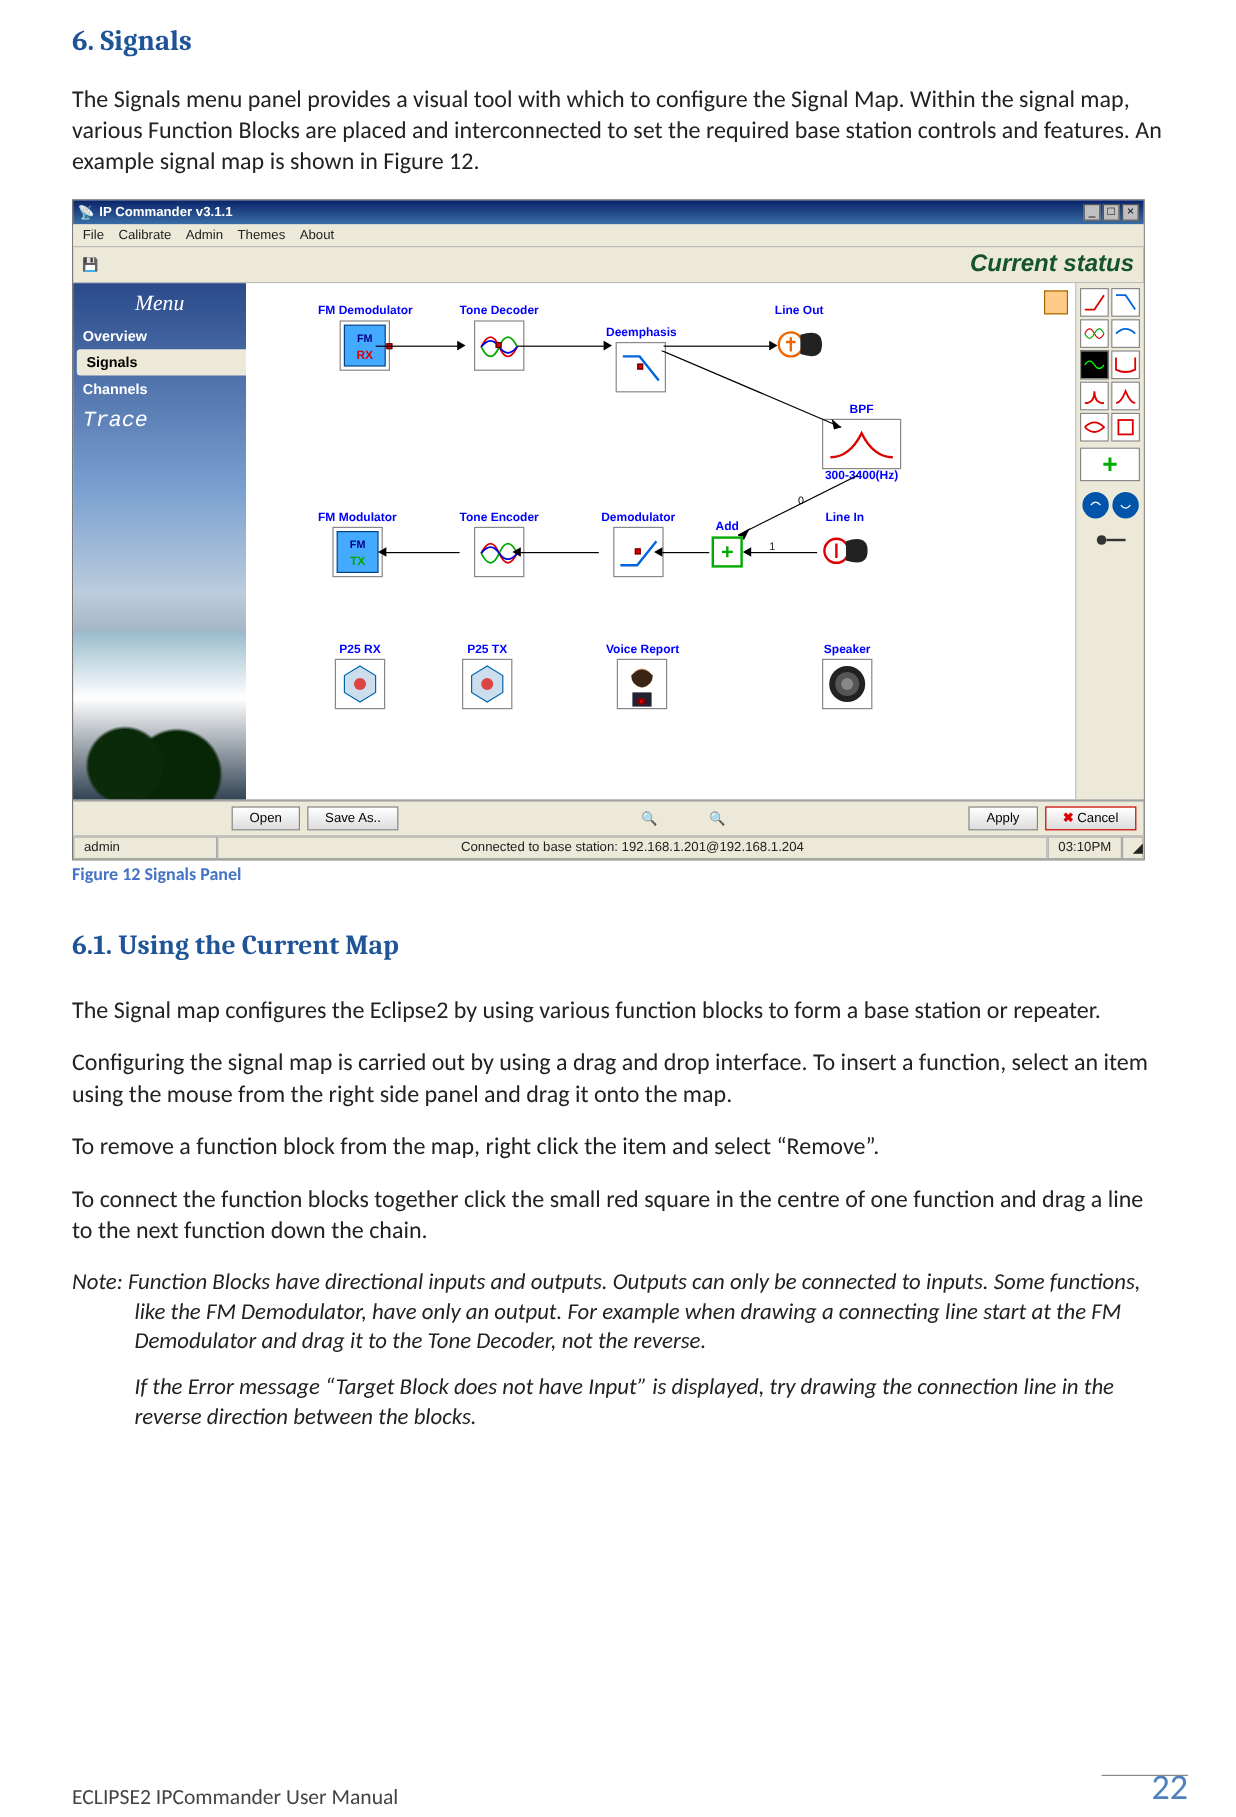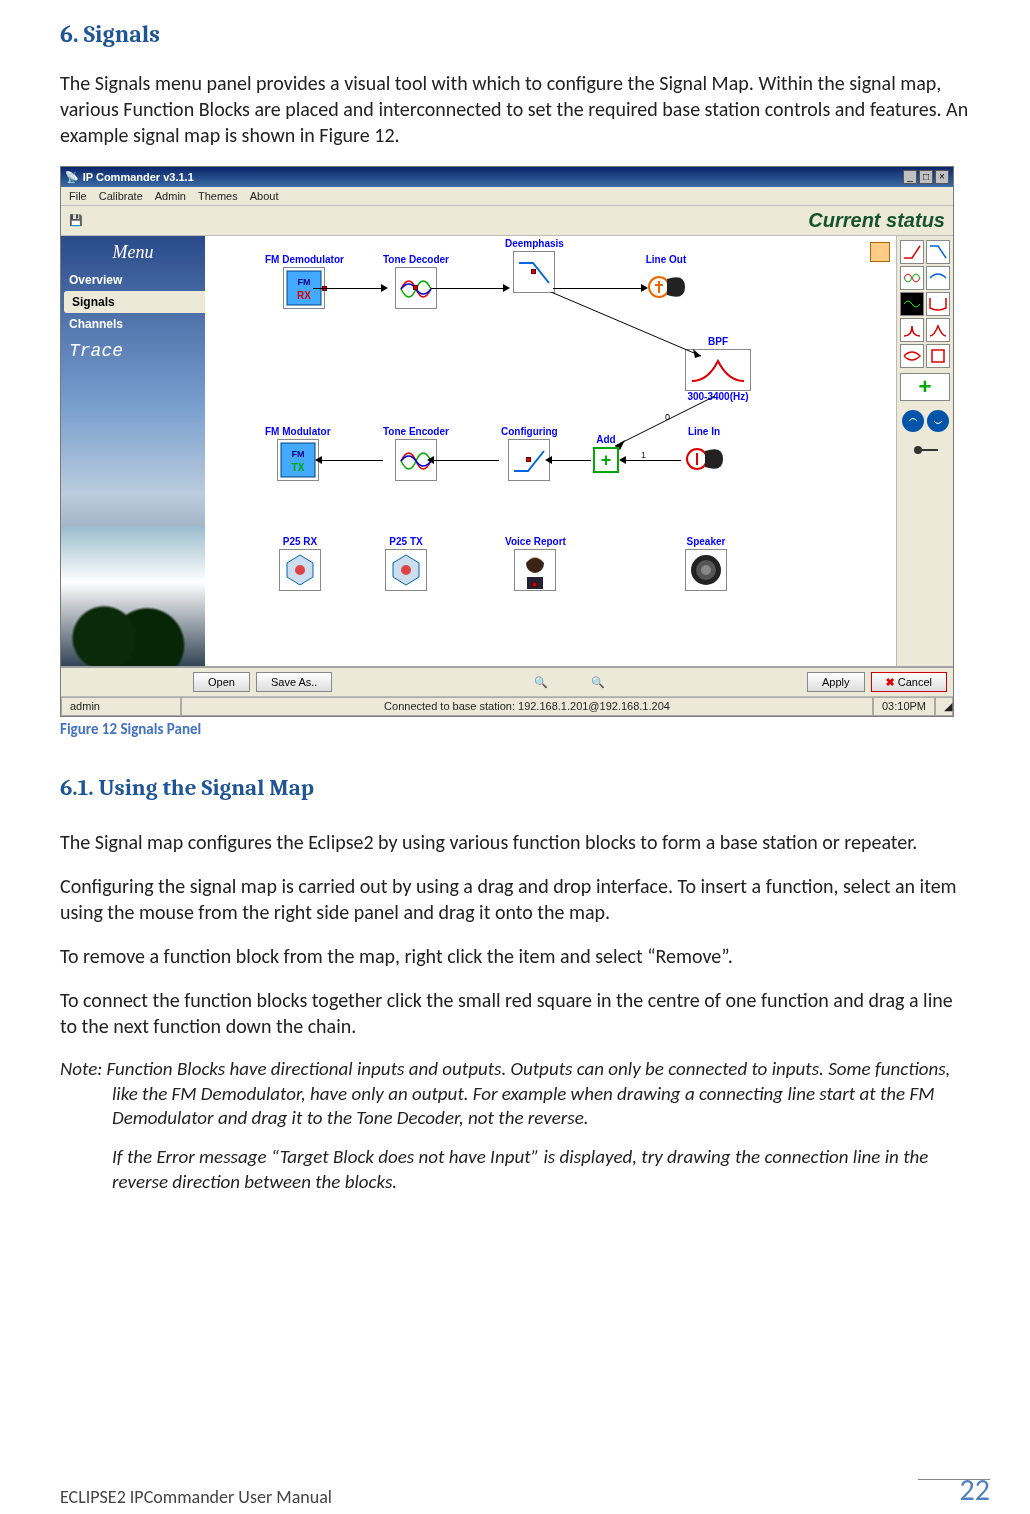--- a/index.html
+++ b/index.html
@@ -154,21 +154,21 @@
         <div class="lbl">Tone Decoder</div>
         <div class="box">
             <svg width="38" height="38">
               <path d="M4 20 Q12 4 19 20 T34 20" stroke="#d00" fill="none" stroke-width="1.5"></path>
               <path d="M4 20 Q12 36 19 20 T34 20" stroke="#0a0" fill="none" stroke-width="1.5"></path>
               <path d="M4 20 Q12 10 19 20 T34 20" stroke="#00d" fill="none" stroke-width="1.5"></path>
             </svg>
             <div class="red-dot" style="left:17px; top:17px;"></div>
           </div>
       </div>
-      <div class="fb" style="left:300px; top:2px;">
+      <div class="fb" style="left:300px; top:36px;">
         <div class="lbl">Deemphasis</div>
         <div class="box">
             <svg width="38" height="38">
               <polyline points="4,10 18,10 34,30" stroke="#06d" fill="none" stroke-width="2"></polyline>
             </svg>
             <div class="red-dot" style="left:17px; top:17px;"></div>
           </div>
       </div>
       <div class="fb" style="left:440px; top:18px;">
         <div class="lbl">Line Out</div>
@@ -223,21 +223,21 @@
         <div class="lbl">Tone Encoder</div>
         <div class="box">
             <svg width="38" height="38">
               <path d="M4 20 Q12 4 19 20 T34 20" stroke="#d00" fill="none" stroke-width="1.5"></path>
               <path d="M4 20 Q12 36 19 20 T34 20" stroke="#0a0" fill="none" stroke-width="1.5"></path>
               <path d="M4 20 Q12 10 19 20 T34 20" stroke="#00d" fill="none" stroke-width="1.5"></path>
             </svg>
           </div>
       </div>
       <div class="fb" style="left:296px; top:190px;">
-        <div class="lbl">Configuring</div>
+        <div class="lbl">Demodulator</div>
         <div class="box">
             <svg width="38" height="38">
               <polyline points="4,30 18,30 34,10" stroke="#06d" fill="none" stroke-width="2"></polyline>
             </svg>
             <div class="red-dot" style="left:17px; top:17px;"></div>
           </div>
       </div>
       <div class="fb" style="left:388px; top:198px;">
         <div class="lbl">Add</div>
         <div class="box" style="width:26px;height:26px;border:2px solid #0a0;">
@@ -401,21 +401,21 @@
     <div class="sb-cell grow" style="text-align:center;">Connected to base station: 192.168.1.201@192.168.1.204</div>
     <div class="sb-cell">03:10PM</div>
     <div class="sb-cell" style="width:18px;">◢</div>
   </div>
 </div>
 
 <div class="fig-caption">Figure 12 Signals Panel</div>
 
 <h2 class="subsection-head">
   <span>6.1.</span>
-  <span>Using the Signal Map</span>
+  <span>Using the Current Map</span>
 </h2>
 
 <p class="body-text">The Signal map configures the Eclipse2 by using various function blocks to form a base station or repeater.</p>
 <p class="body-text">Configuring the signal map is carried out by using a drag and drop interface. To insert a function, select an item using the mouse from the right side panel and drag it onto the map.</p>
 <p class="body-text">To remove a function block from the map, right click the item and select “Remove”.</p>
 <p class="body-text">To connect the function blocks together click the small red square in the centre of one function and drag a line to the next function down the chain.</p>
 <p class="note-text">Note: Function Blocks have directional inputs and outputs.  Outputs can only be connected to inputs.  Some functions, like the FM Demodulator, have only an output.  For example when drawing a connecting line start at the FM Demodulator and drag it to the Tone Decoder, not the reverse.</p>
 <p class="note-text2">If the Error message “Target Block does not have Input” is displayed, try drawing the connection line in the reverse direction between the blocks.</p>
 
 <div class="footer-rule"></div>

